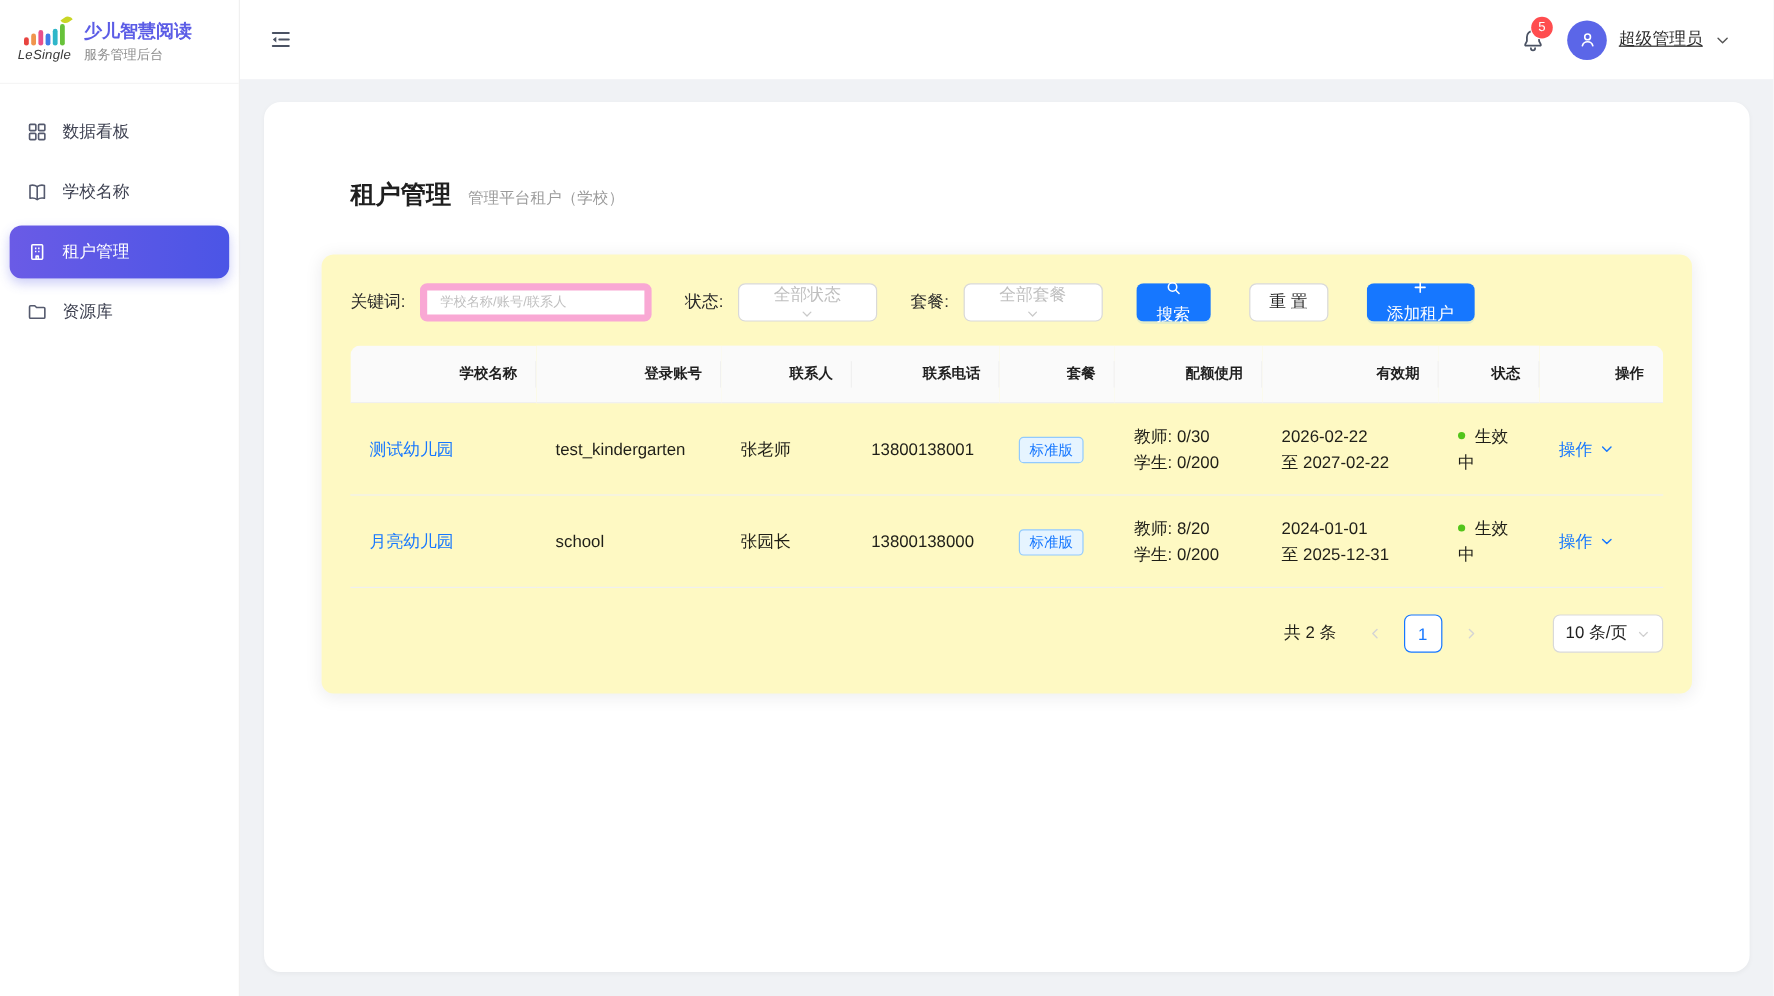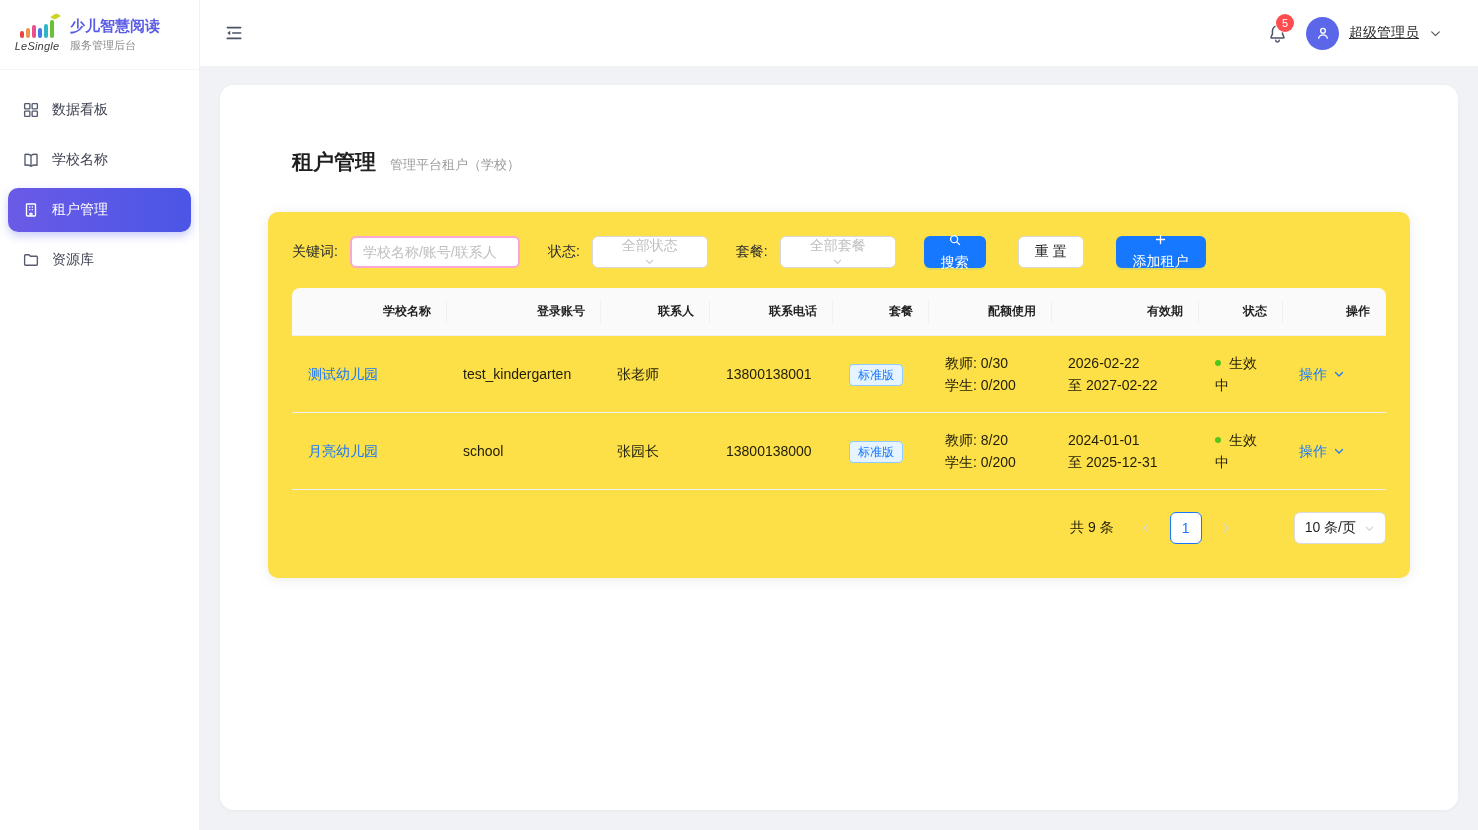--- a/index.html
+++ b/index.html
@@ -73,31 +73,31 @@
   .card {
     position:absolute; left:220px; top:85px; width:1238px; height:725px;
     background:#fff; border-radius:14px; box-shadow:0 1px 4px rgba(0,0,0,.04);
     padding:63px 48px 0;
   }
   .page-head { display:flex; align-items:baseline; gap:14px; margin-left:24px; }
   .page-title { font-size:21px; font-weight:bold; color:#1f1f1f; }
   .page-sub { font-size:13px; color:#9b9b9b; }
 
   .panel {
-    margin-top:36px; background:#fde047; border-radius:10px;
+    margin-top:36px; background:#fef9c3; border-radius:10px;
     box-shadow:0 2px 14px rgba(15,23,42,.08);
     padding:24px; min-height:366px;
   }
 
   
   .filters { display:flex; align-items:center; gap:10px; }
   .f-label { font-size:14px; color:#2b2b2b; margin-right:2px; }
   .f-input {
-    width:170px; height:32px; border:2px solid #f9a8d4; border-radius:6px;
-    padding:0 11px; font-size:14px; color:rgba(0,0,0,.88); outline:none;
+    width:193px; height:32px; border:6px solid #f9a8d4; border-radius:6px;
+    padding:0 11px; font-size:11px; color:rgba(0,0,0,.88); outline:none;
     font-family:inherit;
   }
   .f-input::placeholder { color:#bfbfbf; }
   .f-select {
     width:116px; height:32px; border:1px solid #d9d9d9; border-radius:6px;
     display:flex; align-items:center; justify-content:space-between;
     padding:0 11px; color:#bfbfbf; cursor:pointer; background:#fff;flex-direction:column;
   }
   .f-select .sel-caret { color:#c9c9c9; }
   .gap-md { width:8px; }
@@ -386,21 +386,21 @@
                     <path d="m5 9 7 7 7-7"></path>
                   </svg>
                 </span>
               </span>
             </td>
           </tr>
         </tbody>
     </table>
 
     <div class="pagination">
-      <span class="pg-total">共 9 条</span>
+      <span class="pg-total">共 2 条</span>
       <span class="pg-btn">
         <svg width="12" height="12" viewBox="0 0 24 24" fill="none" stroke="currentColor" stroke-width="2.4" stroke-linecap="round" stroke-linejoin="round">
             <path d="m15 5-7 7 7 7"></path>
           </svg>
       </span>
       <span class="pg-page">1</span>
       <span class="pg-btn">
         <svg width="12" height="12" viewBox="0 0 24 24" fill="none" stroke="currentColor" stroke-width="2.4" stroke-linecap="round" stroke-linejoin="round">
             <path d="m9 5 7 7-7 7"></path>
           </svg>

